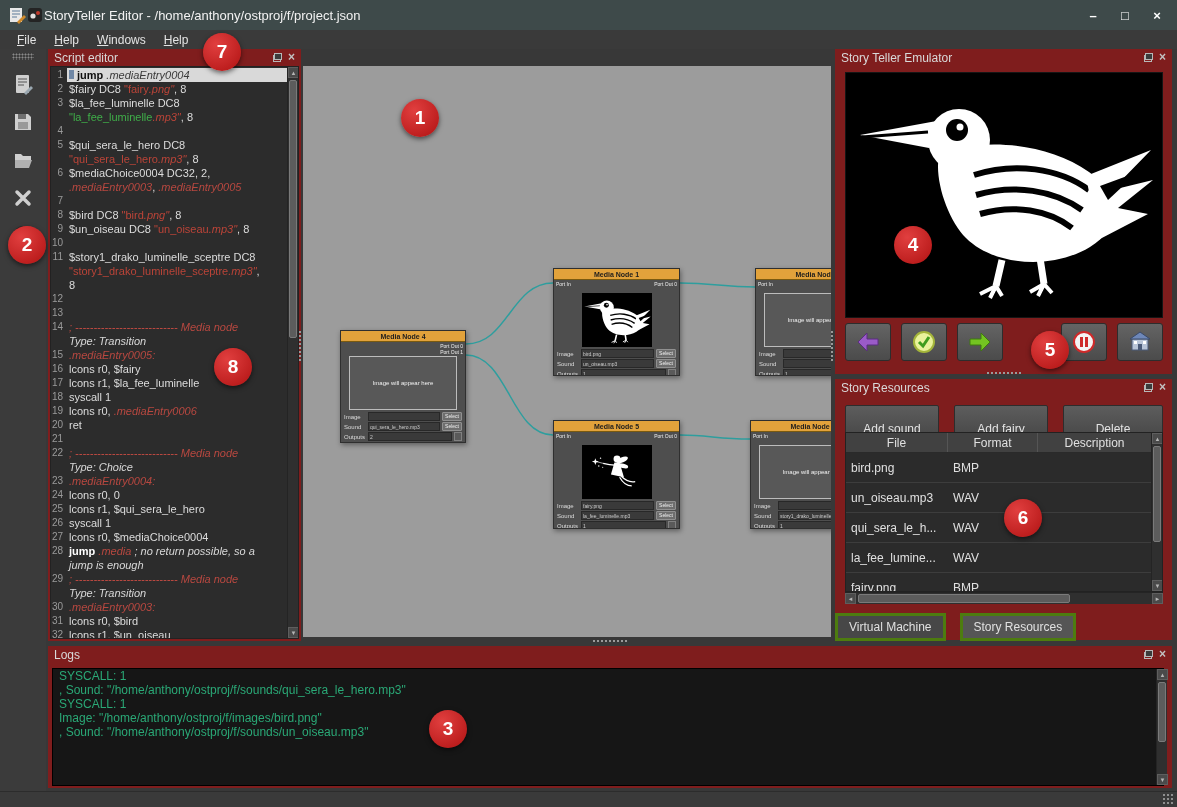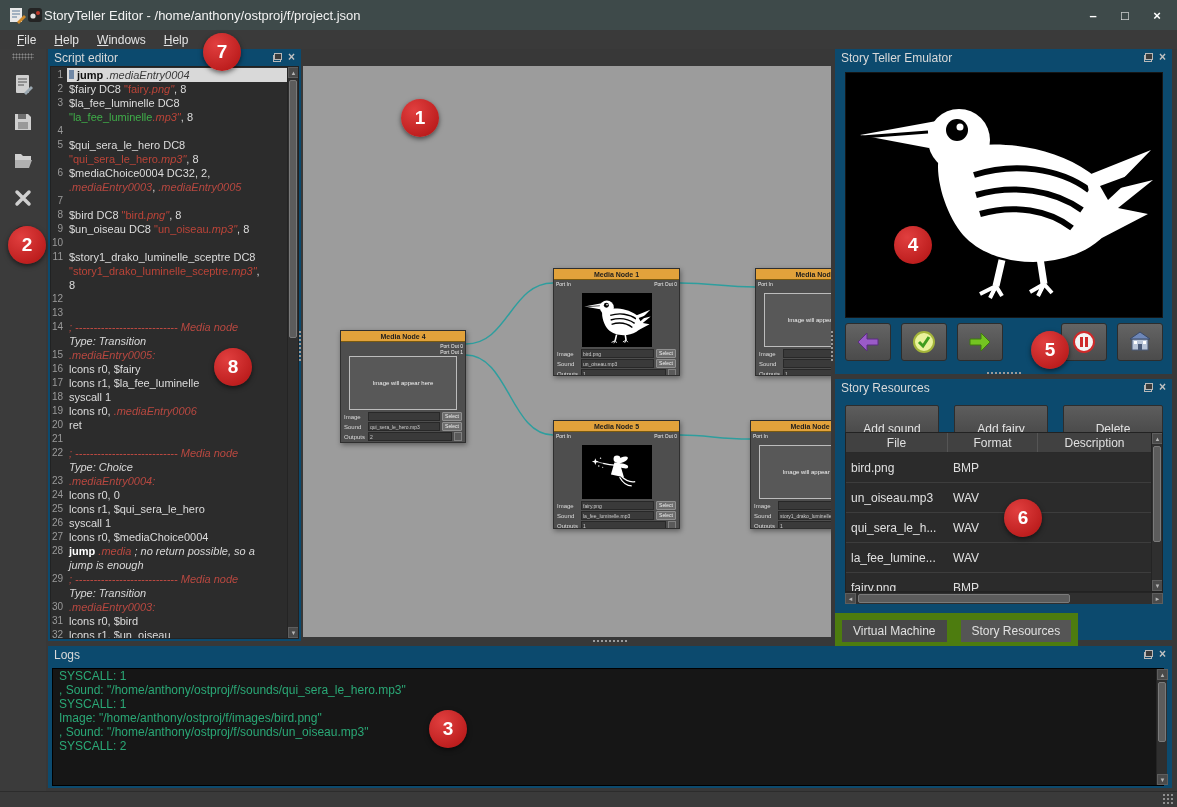--- a/index.html
+++ b/index.html
@@ -12,21 +12,21 @@
   .win-btn{width:24px;height:20px;display:flex;align-items:center;justify-content:center;color:#fff;font-size:13px;font-weight:bold;background:transparent;border:none;cursor:default}
   
   .menubar{position:absolute;left:0;top:30px;width:1177px;height:19px;background:#3a3a3a;display:flex;align-items:center;padding-left:8px}
   .menu-item{display:inline-block;font-size:12px;color:#e4e4e4;padding:1px 9px}
   .menu-item::first-letter{text-decoration:underline}
   
   .ltoolbar{position:absolute;left:0;top:49px;width:46px;height:742px;background:#3b3b3b;display:flex;flex-direction:column;align-items:center;padding-top:4px;gap:10px}
   .tb-handle{width:22px;height:7px;background-image:radial-gradient(circle,#8a8a8a .9px,transparent 1.1px);background-size:3px 3px}
   .tbtn{width:30px;height:28px;display:flex;align-items:center;justify-content:center;background:transparent;border:none}
   
-  .dock{position:absolute;background:#0c4a6e}
+  .dock{position:absolute;background:#7f1d1d}
   .dock-title{height:17px;display:flex;align-items:center;font-size:12px;color:#d9d9d9;padding:0 6px}
   .dock-ic{margin-left:auto;display:flex;align-items:center;gap:6px}
   .ic-float{position:relative;width:9px;height:9px;display:inline-block}
   .ic-float::before{content:"";position:absolute;left:0;bottom:0;width:6px;height:5px;border:1px solid #b8b8b8}
   .ic-float::after{content:"";position:absolute;right:0;top:0;width:6px;height:5px;border:1px solid #b8b8b8;background:#3b3b3b}
   .ic-close{font-size:12px;color:#c2c2c2;line-height:9px;font-weight:bold}
   
   .editor{position:absolute;left:2px;top:17px;width:249px;height:573px;background:#2c2c2c;border:1px solid #222;overflow:hidden}
   .ed-lines{position:absolute;left:0;top:1px;right:11px;bottom:0;overflow:hidden}
   .ed-row{display:flex;min-height:14px;line-height:14px;font-size:11px;white-space:nowrap}
@@ -70,21 +70,21 @@
   .res-btns{position:absolute;left:10px;top:26px;width:318px;display:flex;justify-content:space-between}
   .rbtn{height:22px;background:linear-gradient(#5d5d5d,#474747);border:1px solid #2d2d2d;border-radius:2px;color:#e3e3e3;font-size:12px;padding:16px 4px}
   .rbtn.w1{width:94px}.rbtn.w2{width:94px}.rbtn.w3{width:100px}
   .rtable{position:absolute;left:10px;top:53px;width:318px;height:160px;background:#2b2b2b;border:1px solid #222;overflow:hidden}
   .thead{display:flex;height:20px;background:#414141;border-bottom:1px solid #2a2a2a}
   .th{font-size:12px;color:#e0e0e0;display:flex;align-items:center;justify-content:center;border-right:1px solid #555}
   .c0{width:102px}.c1{width:90px}.c2{width:114px}
   .trow{display:flex;height:30px;border-bottom:1px solid #3d3d3d;align-items:center}
   .tcell{font-size:12px;color:#e0e0e0;padding-left:5px;white-space:nowrap;overflow:hidden}
   .tabs{position:absolute;left:0;top:234px;display:flex}
-  .tab{font-size:12px;color:#e0e0e0;background:#474747;border:7px solid #4d7c0f;padding:4px 11px;margin-right:0}
+  .tab{font-size:12px;color:#e0e0e0;background:#474747;border:3px solid #4d7c0f;padding:4px 11px;margin-right:14px}
   .tab.active{background:#555}
   
   .log-out{position:absolute;left:4px;top:22px;width:1112px;height:118px;background:#161616;border:1px solid #000;padding:0 6px;overflow:hidden}
   .log-line{font-size:12px;line-height:14px;color:#2aa876;white-space:nowrap}
   
   .statusbar{position:absolute;left:0;top:791px;width:1177px;height:16px;background:#3a3a3a;border-top:1px solid #2c2c2c}
   .grip{position:absolute;right:3px;bottom:2px;width:12px;height:12px;background-image:radial-gradient(circle,#8f8f8f 1px,transparent 1.3px);background-size:4px 4px}
   
   .dots{position:absolute;background-image:radial-gradient(circle,#9a9a9a 1px,transparent 1.2px);background-size:4px 4px}
   
@@ -633,21 +633,20 @@
       <span class="ic-float"></span>
       <span class="ic-close">×</span>
     </span>
   </div>
   <div class="log-out">
       <div class="log-line">SYSCALL: 1</div>
       <div class="log-line">, Sound: "/home/anthony/ostproj/f/sounds/qui_sera_le_hero.mp3"</div>
       <div class="log-line">SYSCALL: 1</div>
       <div class="log-line">Image: "/home/anthony/ostproj/f/images/bird.png"</div>
       <div class="log-line">, Sound: "/home/anthony/ostproj/f/sounds/un_oiseau.mp3"</div>
-      <div class="log-line">SYSCALL: 2</div>
     </div>
   <div class="sbv" style="right:5px;top:23px;height:116px">
     <span class="sb-btn" style="top:0;left:0">▲</span>
     <span class="sb-thumb" style="left:1px;width:8px;top:13px;height:60px"></span>
     <span class="sb-btn" style="bottom:0;left:0">▼</span>
   </div>
 </div>
 
 <div class="dots" style="left:298px;top:330px;width:5px;height:32px"></div>
 <div class="dots" style="left:830px;top:330px;width:5px;height:32px"></div>

